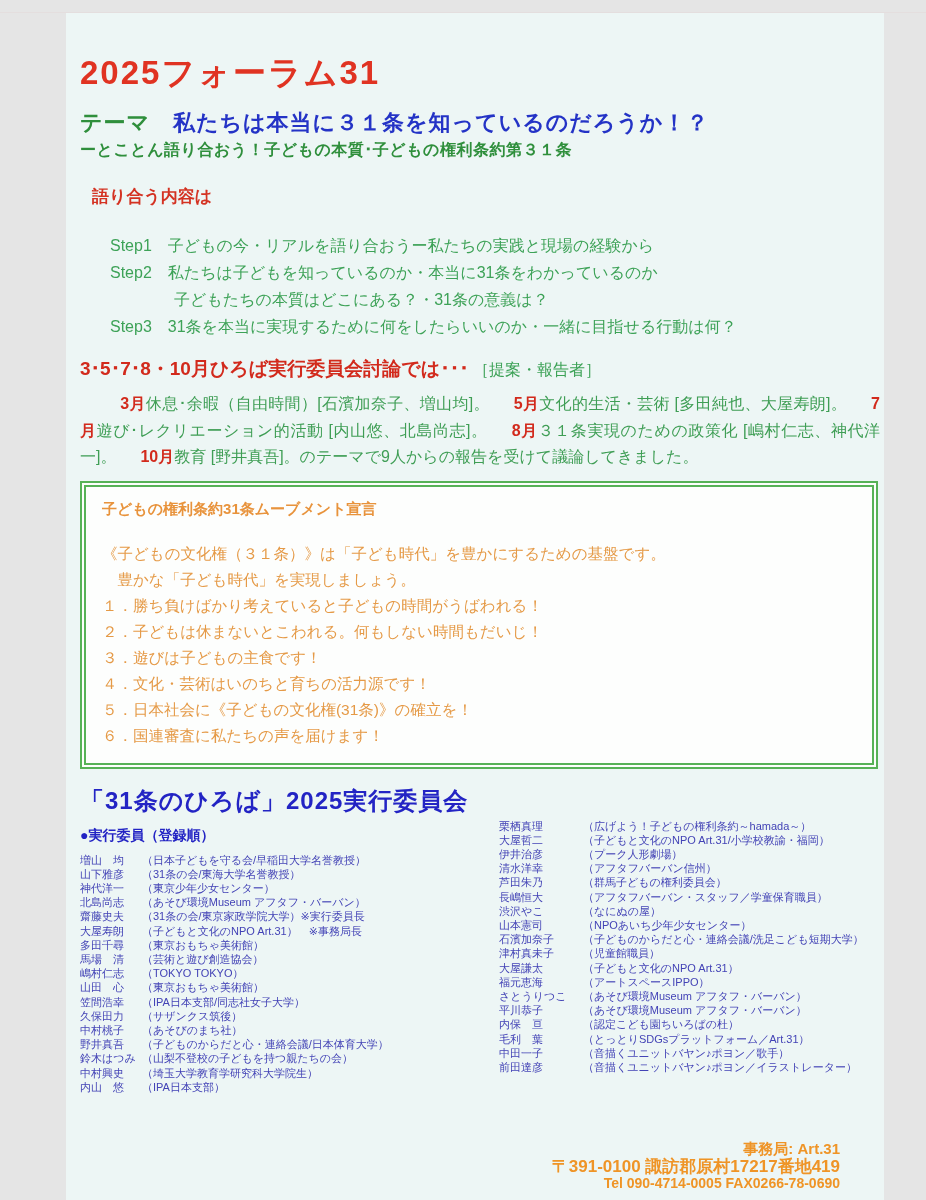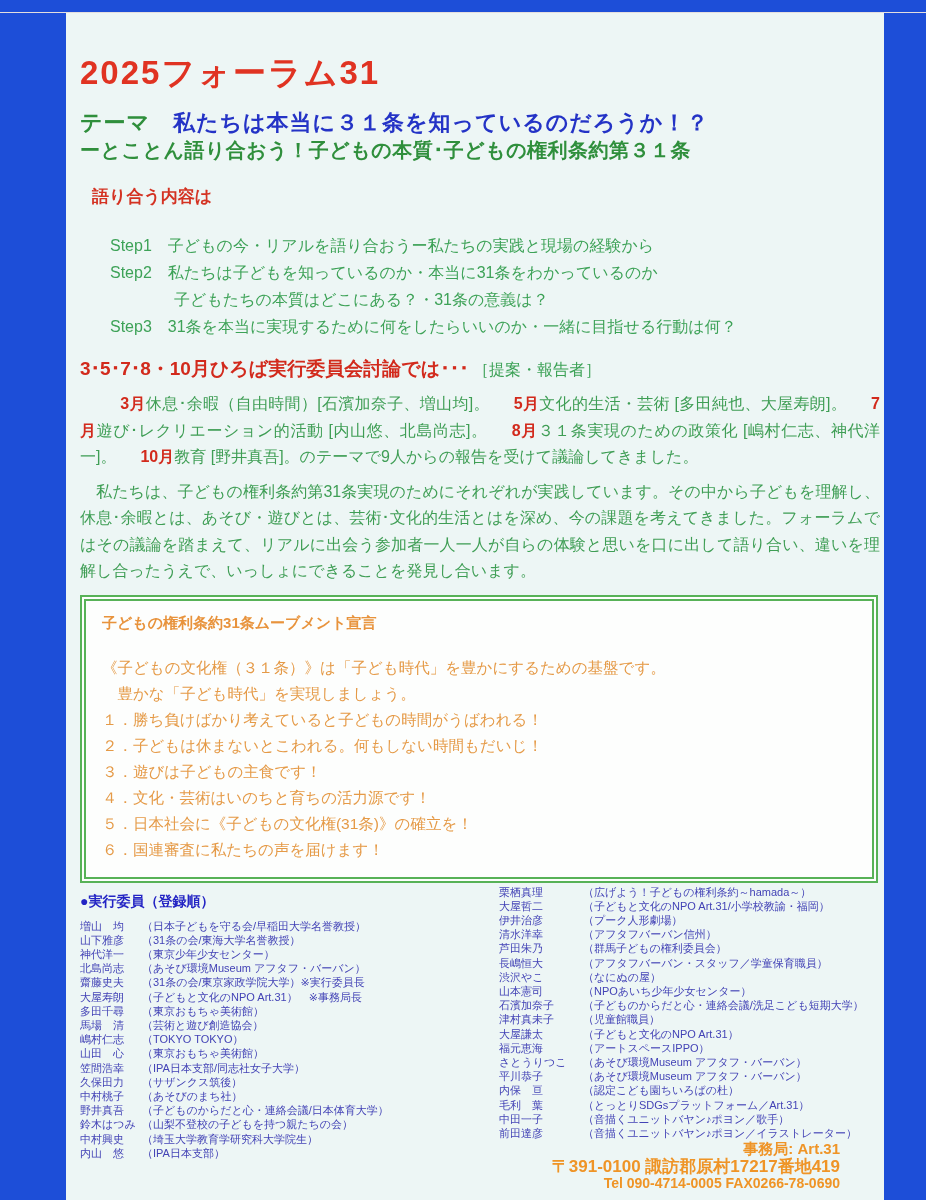--- a/index.html
+++ b/index.html
@@ -2,38 +2,38 @@
 <html><head>
 <meta charset="utf-8">
 <style>
   * { margin:0; padding:0; box-sizing:border-box; }
   html,body { width:926px; height:1200px; }
   body {
     font-family: "Liberation Sans", "DejaVu Sans", sans-serif;
     background:#fdfdfd;
   }
   #screen {
-    position:relative; width:926px; height:1200px; overflow:hidden; background:#1d4ed8;
+    position:relative; width:926px; height:1200px; overflow:hidden; background:#e5e5e5;
   }
   .top-hairline {
     position:absolute; top:12px; left:0; width:926px; height:0;
     border-top:1px solid #e4dede;
   }
   .page {
     position:absolute; left:66px; top:13px; width:818px; height:1187px;
     background:#edf6f5; padding:40px 4px 0 14px;
   }
   .doc-title {
     color:#e03322; font-size:33px; font-weight:bold; letter-spacing:2px; line-height:40px;
   }
   .theme { margin-top:16px; }
   .theme-line1 { font-size:22px; font-weight:bold; line-height:28px; letter-spacing:1px; }
   .theme-line1 .seg-label { color:#2f8f3c; }
   .theme-line1 .seg-main { color:#2433c6; }
-  .theme-line2 { color:#2f8f3c; font-size:20px; font-weight:bold; line-height:26px; letter-spacing:0.5px; }
+  .theme-line2 { color:#2f8f3c; font-size:16px; font-weight:bold; line-height:26px; letter-spacing:0.5px; }
   .discuss-heading { margin-top:22px; color:#d43222; font-size:17px; font-weight:bold;padding-left:12px; }
   .steps { margin-top:24px; padding-left:30px; }
   .step-row { color:#3da257; font-size:16px; line-height:27px; white-space:pre; }
   .hiroba-heading { margin-top:16px; font-size:19px; font-weight:bold; color:#d22a1c; line-height:26px; }
   .hiroba-heading .bracket { color:#3da257; font-weight:normal; font-size:16px; }
   .intro { margin-top:8px; width:800px; color:#3f9e55; font-size:16px; line-height:26.5px; text-align:justify; }
   .intro .month { color:#d22a1c; font-weight:bold;margin-left:24px; }
   .declaration {
     margin-top:10px; width:798px; background:#fdfefd;
     border:6px double #57b257; padding:10px 16px 14px 16px;
@@ -81,21 +81,20 @@
         <div class="step-row">Step2　私たちは子どもを知っているのか・本当に31条をわかっているのか</div>
 
         <div class="step-row">　　　　子どもたちの本質はどこにある？・31条の意義は？</div>
 
         <div class="step-row">Step3　31条を本当に実現するために何をしたらいいのか・一緒に目指せる行動は何？</div>
       </div>
 
     <div class="hiroba-heading"><span>3･5･7･8・10月ひろば実行委員会討論では･･･</span><span class="bracket"> ［提案・報告者］</span></div>
 
     <div class="intro"><span>　</span><span class="month">3月</span><span>休息･余暇（自由時間）[石濱加奈子、増山均]。</span><span class="month">5月</span><span>文化的生活・芸術 [多田純也、大屋寿朗]。</span><span class="month">7月</span><span>遊び･レクリエーション的活動 [内山悠、北島尚志]。</span><span class="month">8月</span><span>３１条実現のための政策化 [嶋村仁志、神代洋一]。</span><span class="month">10月</span><span>教育 [野井真吾]。のテーマで9人からの報告を受けて議論してきました。</span></div>
-    <div class="intro">　私たちは、子どもの権利条約第31条実現のためにそれぞれが実践しています。その中から子どもを理解し、休息･余暇とは、あそび・遊びとは、芸術･文化的生活とはを深め、今の課題を考えてきました。フォーラムではその議論を踏まえて、リアルに出会う参加者一人一人が自らの体験と思いを口に出して語り合い、違いを理解し合ったうえで、いっしょにできることを発見し合います。</div>
 
     <div class="declaration">
       <div class="declaration-title">子どもの権利条約31条ムーブメント宣言</div>
       <div class="declaration-lines">
 
           <div class="declaration-line">《子どもの文化権（３１条）》は「子ども時代」を豊かにするための基盤です。</div>
 
           <div class="declaration-line">　豊かな「子ども時代」を実現しましょう。</div>
 
           <div class="declaration-line">１．勝ち負けばかり考えていると子どもの時間がうばわれる！</div>
@@ -105,20 +104,21 @@
           <div class="declaration-line">３．遊びは子どもの主食です！</div>
 
           <div class="declaration-line">４．文化・芸術はいのちと育ちの活力源です！</div>
 
           <div class="declaration-line">５．日本社会に《子どもの文化権(31条)》の確立を！</div>
 
           <div class="declaration-line">６．国連審査に私たちの声を届けます！</div>
         </div>
     </div>
 
+    <div class="committee-heading">「31条のひろば」2025実行委員会</div>
 
     <div class="committee-cols">
       <div class="col-left">
         <div class="committee-subheading">●実行委員（登録順）</div>
         <div>
 
             <div class="member-row">
               <span class="m-name">増山　均</span>
               <span class="m-affil">（日本子どもを守る会/早稲田大学名誉教授）</span>
             </div>

